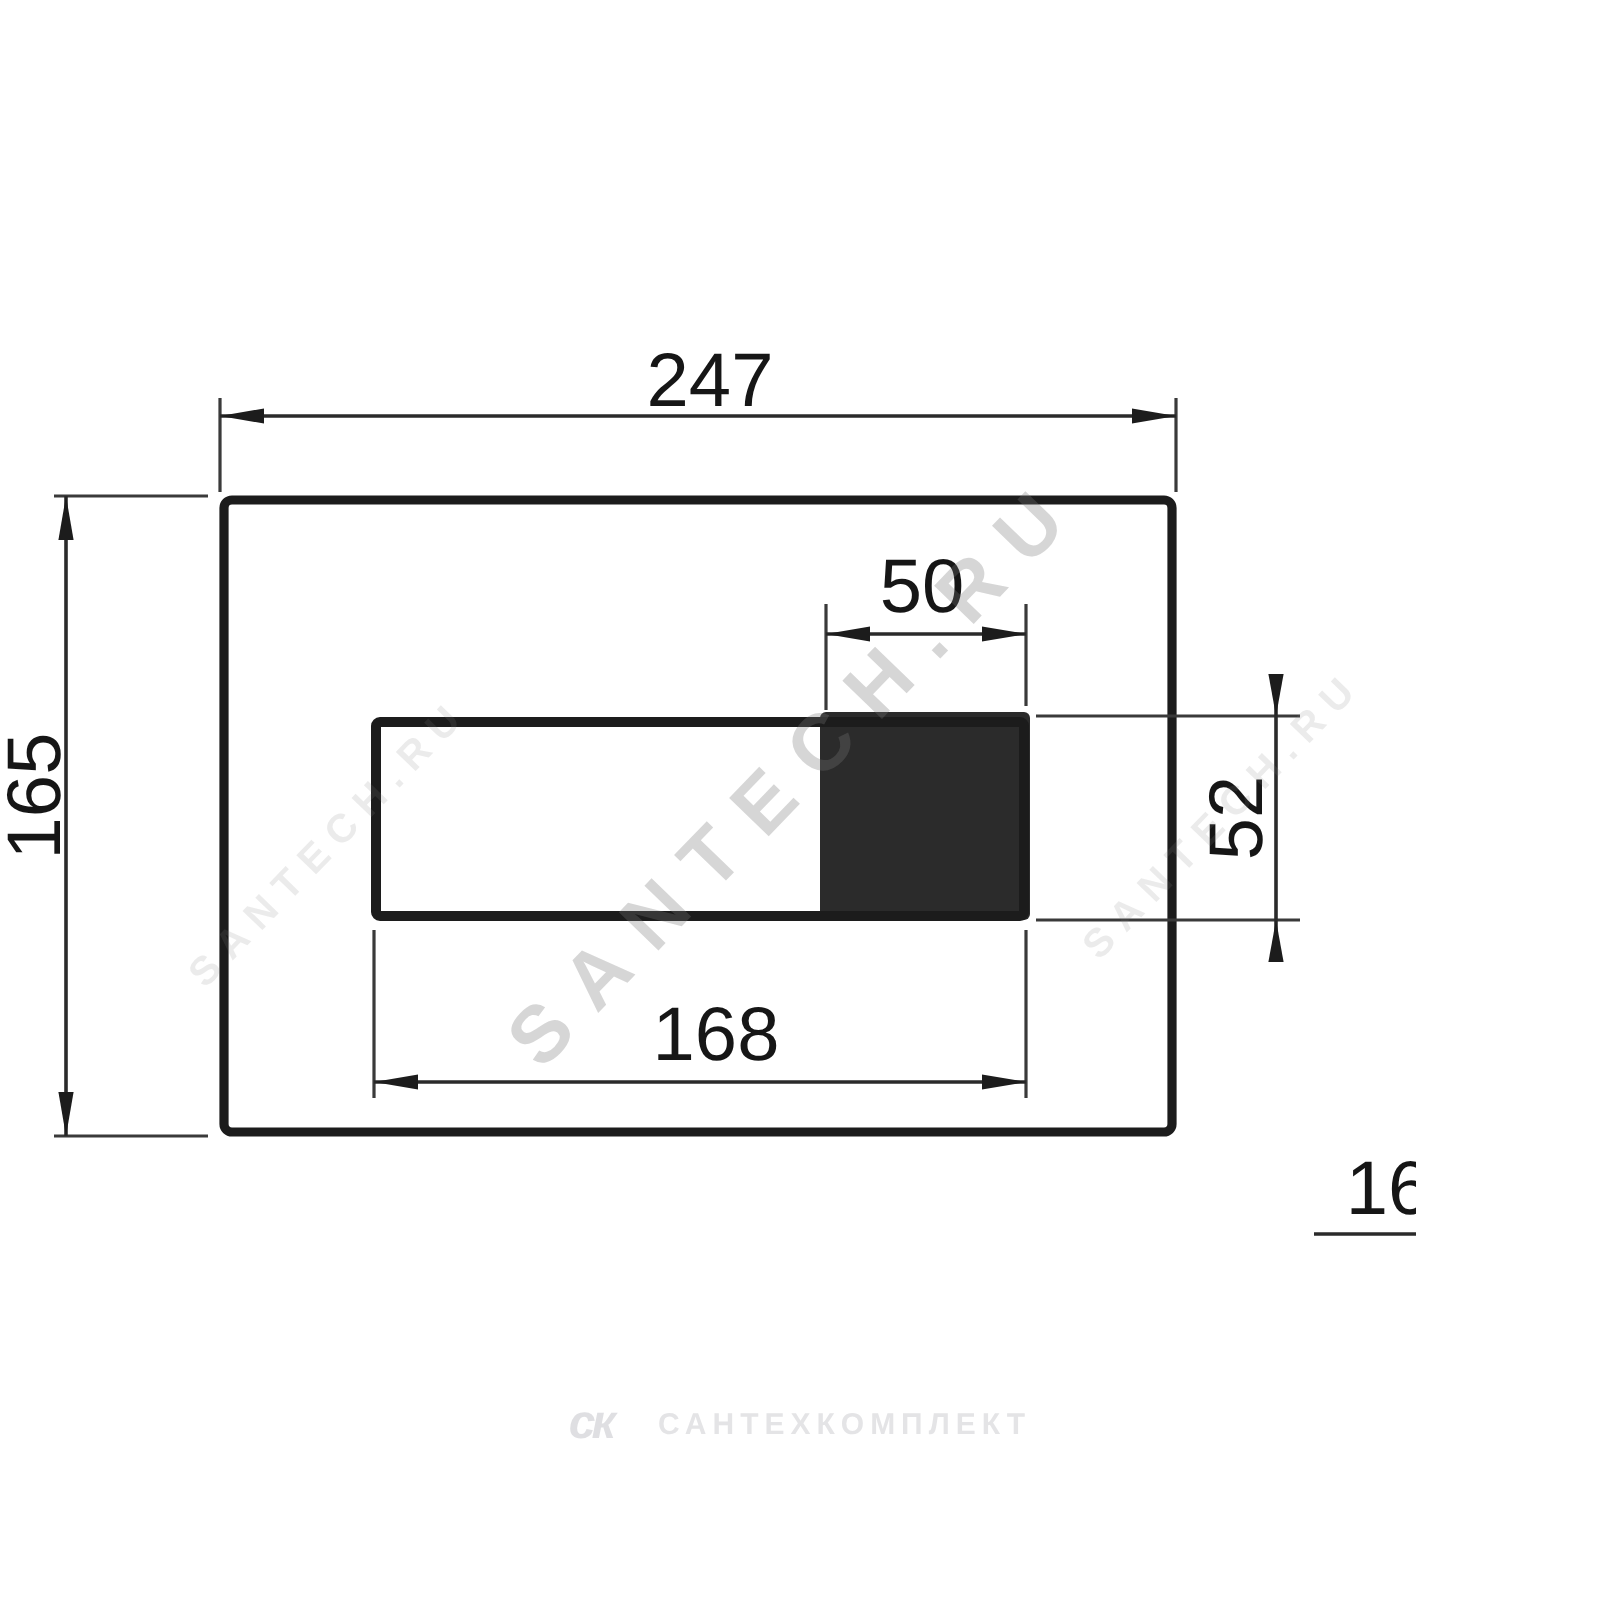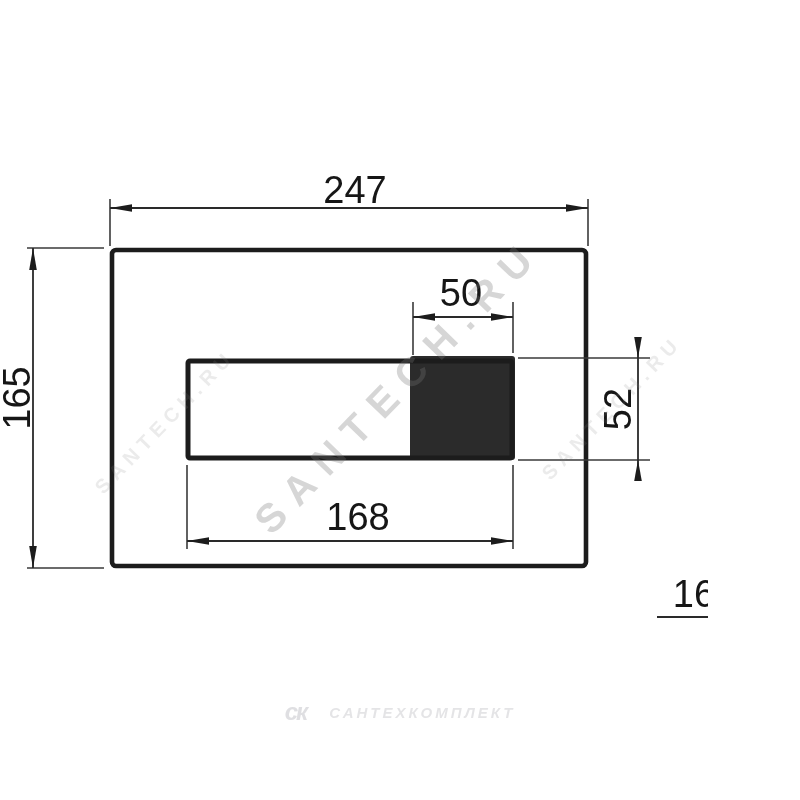--- a/index.html
+++ b/index.html
@@ -89,21 +89,20 @@
     font-weight: 700;
     font-style: italic;
     letter-spacing: -2px;
     color: rgba(150, 150, 158, 0.30);
   }
   .wm-footer .brand {
     font-size: 15px;
     font-weight: 700;
     letter-spacing: 3px;
     color: rgba(150, 150, 158, 0.26);
-    font-style: italic;
   }
 </style>
 </head>
 <body>
 
 <div class="canvas">
 
   <svg class="drawing" width="800" height="800" viewBox="0 0 800 800">
 
     <g>

